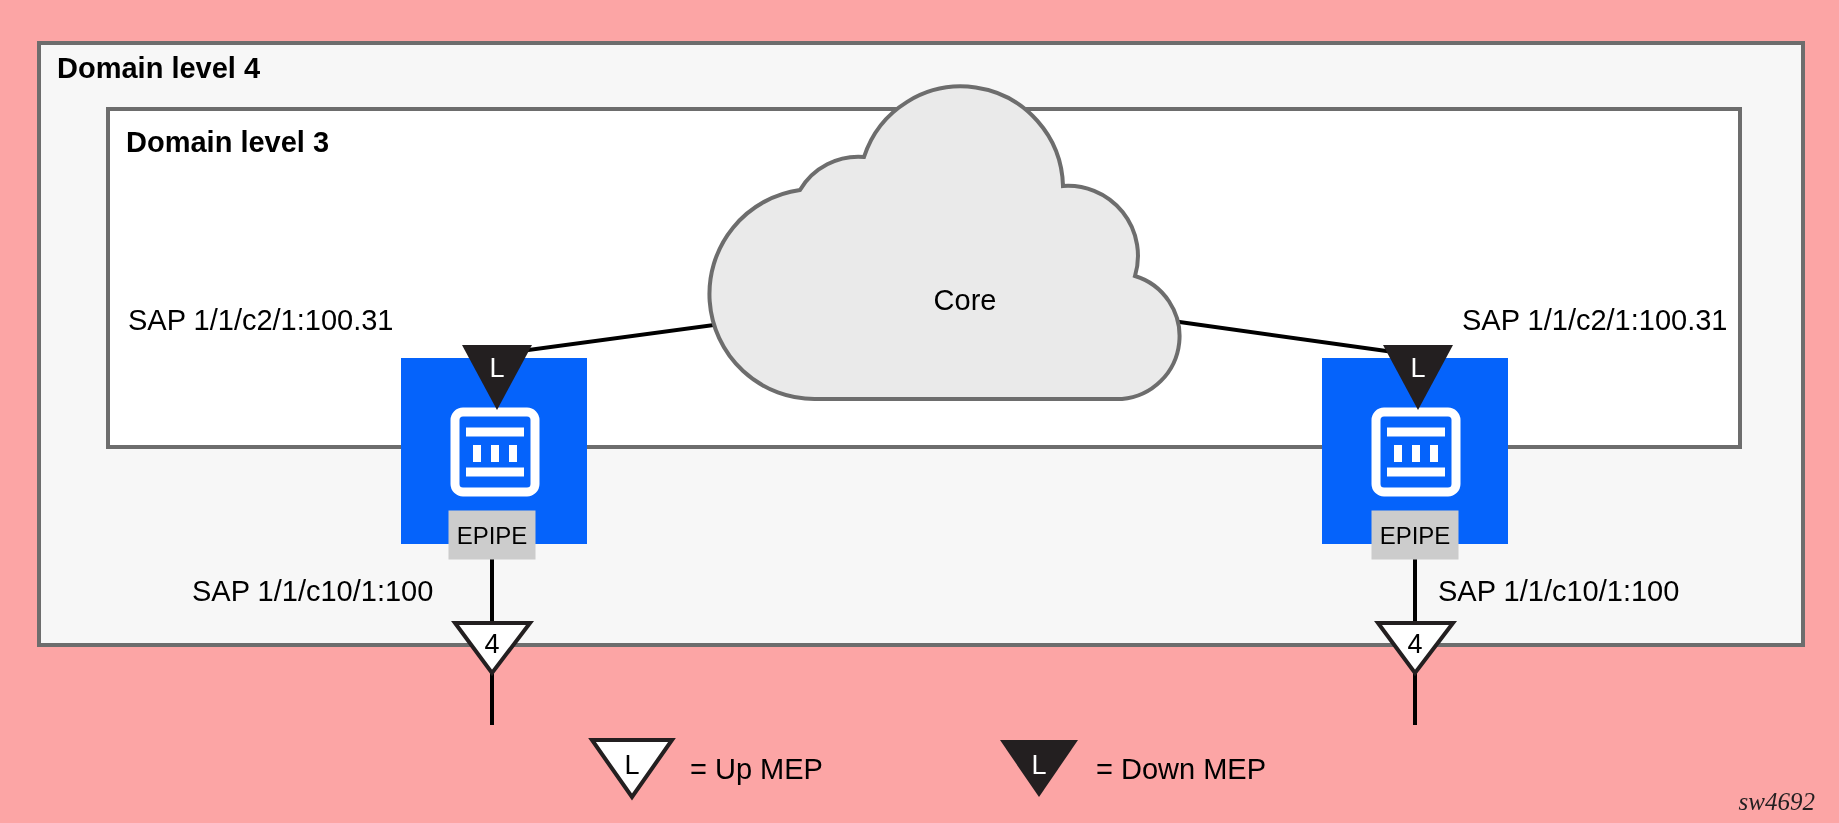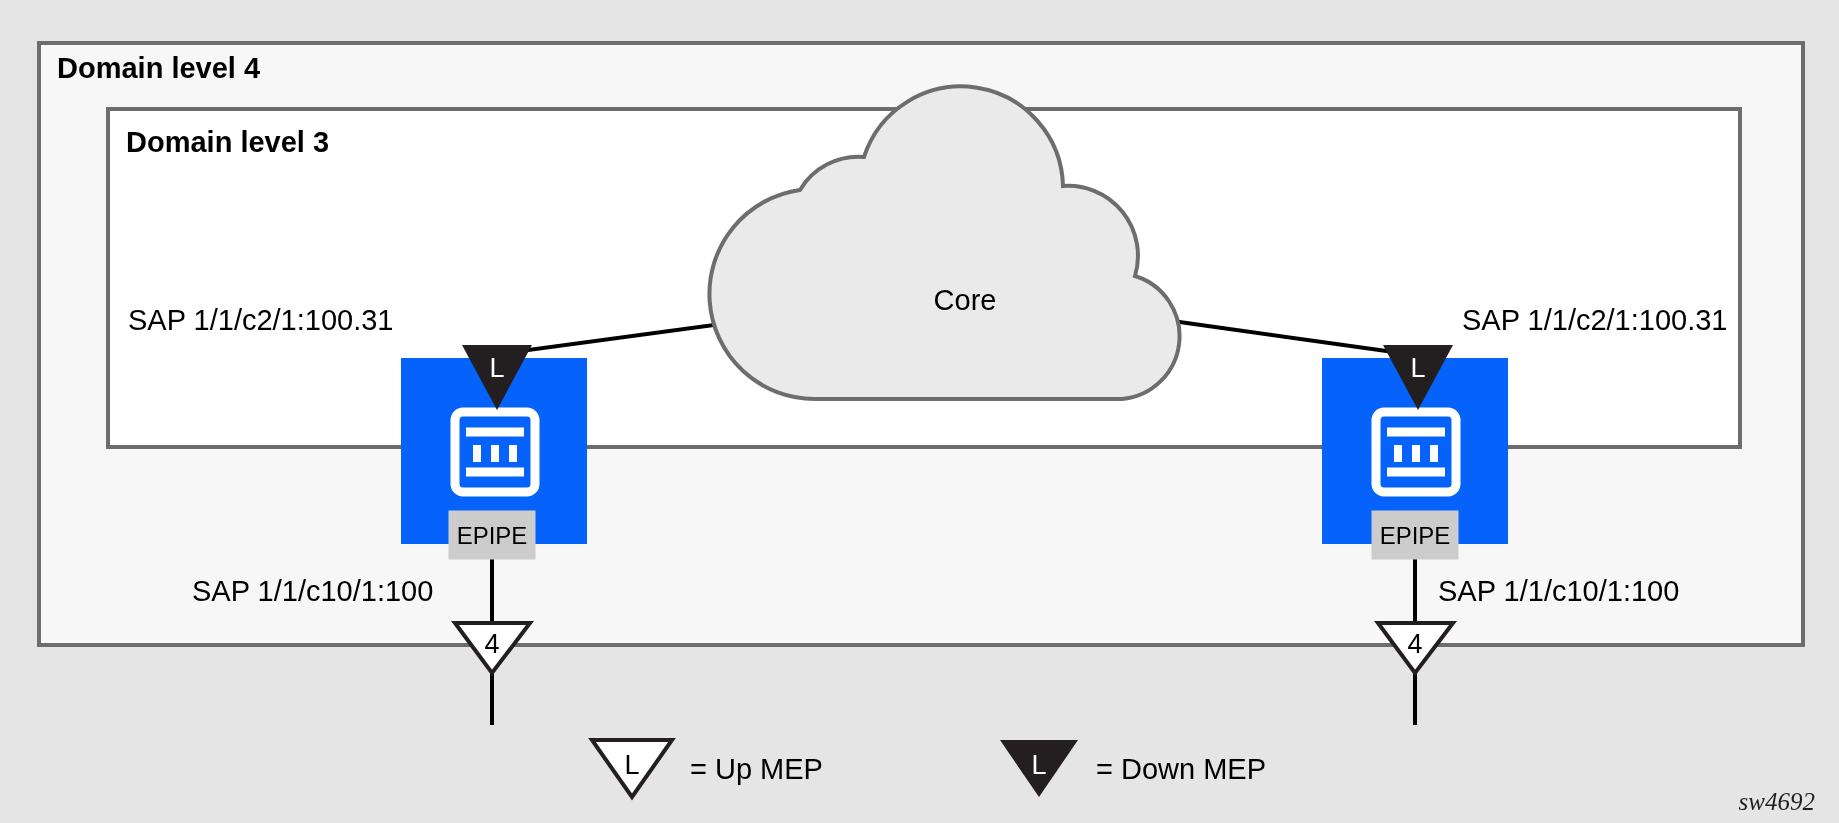--- a/index.html
+++ b/index.html
@@ -7,21 +7,21 @@
     padding: 0;
     background: #ffffff;
   }
   body {
     font-family: "Liberation Sans", sans-serif;
   }
   #stage {
     position: relative;
     width: 1839px;
     height: 823px;
-    background: #e5e5e5;
+    background: #fca5a5;
     overflow: hidden;
   }
   #diagram-svg {
     position: absolute;
     left: 0;
     top: 0;
     width: 1839px;
     height: 823px;
   }
   .dom-title {

